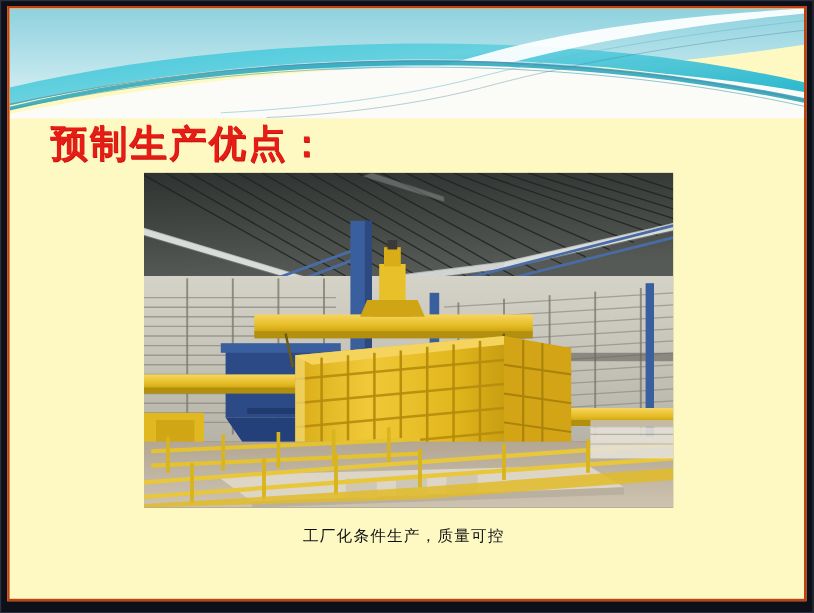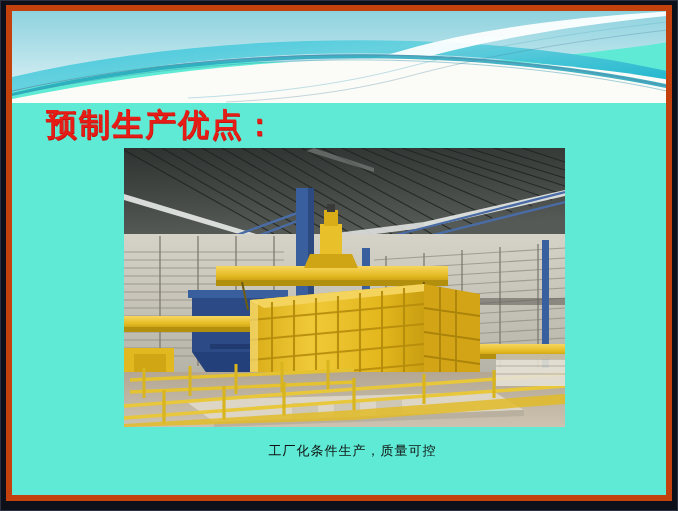--- a/index.html
+++ b/index.html
@@ -28,23 +28,23 @@
     left: 0; top: 0; right: 0; bottom: 0;
     border: 1px solid #2b3140;
     pointer-events: none;
   }
 
   
   #slide-canvas {
     position: absolute;
     left: 6px;  top: 5px;
     width: 666px; height: 496px;
-    background: #5eead4;
+    background: #fef9c3;
     overflow: hidden;
-    border: 6px solid #c2410c;
+    border: 2px solid #c2410c;
     box-sizing: border-box;
   }
 
   
   #wave-banner {
     position: absolute;
     left: 0; top: 0;
     width: 664px; height: 92px;
     overflow: hidden;
     pointer-events: none;
@@ -74,21 +74,21 @@
     width: 441px;
     height: 279px;
     background: #7d7b73;
     overflow: hidden;
   }
   #photo-frame svg { display: block; }
 
   
   #photo-caption {
     position: absolute;
-    left: 120px;
+    left: 108px;
     top: 431px;
     width: 441px;
     text-align: center;
     color: #111111;
     font-family: Liberation Sans, sans-serif;
     font-size: 13px;
     letter-spacing: 1px;
     white-space: nowrap;
   }
 </style>

